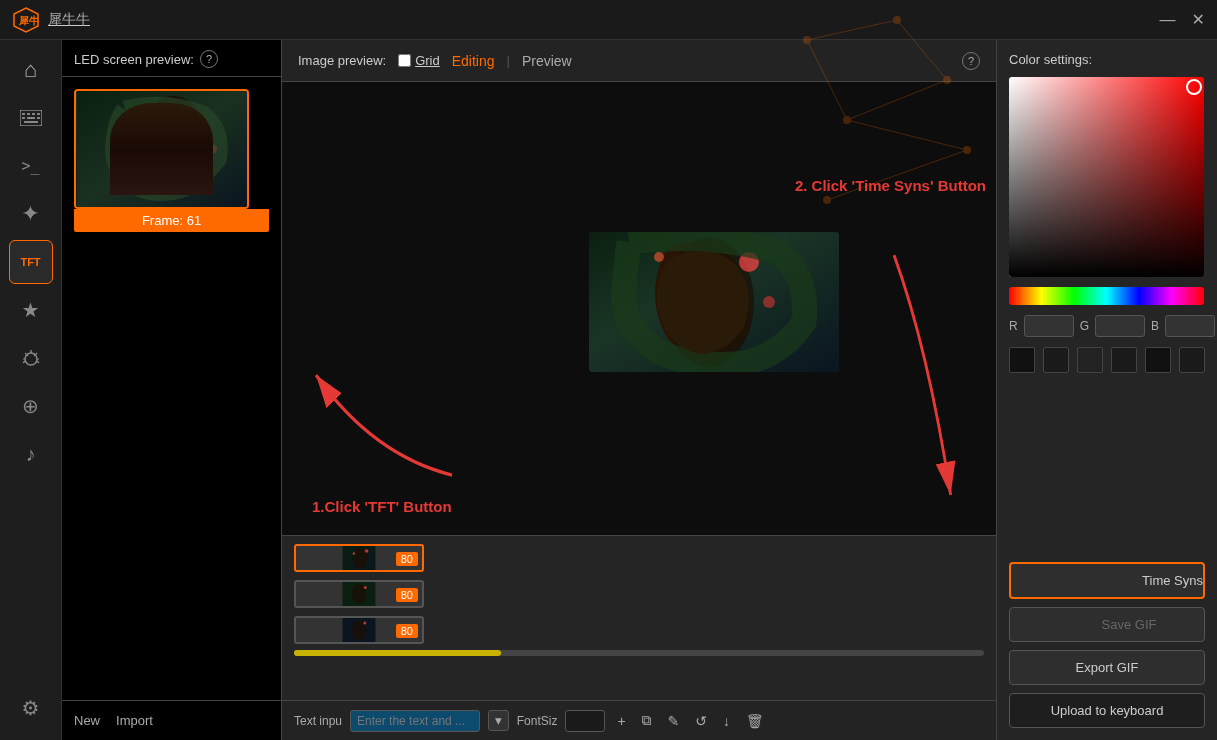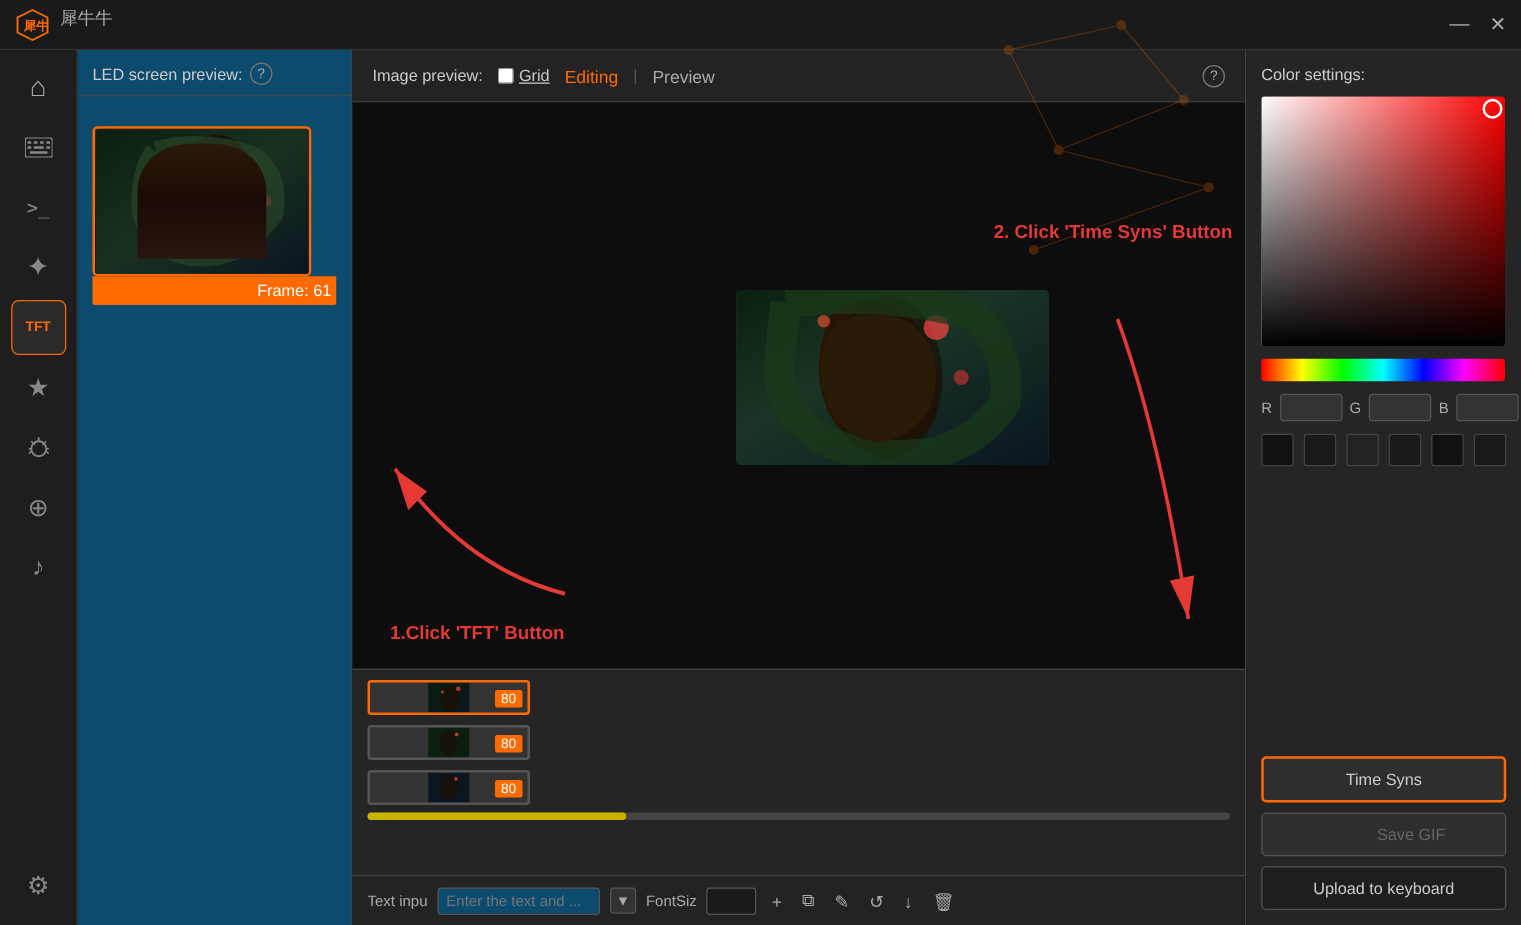--- a/index.html
+++ b/index.html
@@ -20,21 +20,23 @@
       height: 40px;
       background: #1a1a1a;
       display: flex;
       align-items: center;
       justify-content: space-between;
       padding: 0 12px;
       border-bottom: 1px solid #333;
     }
     .title-bar-left {
       display: flex;
+      align-items: center;
       gap: 8px;
+      text-decoration: underline;
     }
     .app-logo {
       width: 28px;
       height: 28px;
     }
     .title-bar-controls {
       display: flex;
       align-items: center;
       gap: 16px;
     }
@@ -77,25 +79,24 @@
     .sidebar-icon.tft-active {
       background: #2a2a2a;
       color: #ff6a00;
       border: 1px solid #ff6a00;
     }
     .sidebar-spacer { flex: 1; }
 
     
     .led-panel {
       width: 220px;
-      background: #0c4a6e;
+      background: #000000;
       border-right: 1px solid #444;
       display: flex;
       flex-direction: column;
-      gap: 12px;
     }
     .led-panel-header {
       padding: 10px 12px 8px;
       display: flex;
       align-items: center;
       gap: 6px;
       border-bottom: 1px solid #444;
     }
     .led-panel-header span { color: #ccc; font-size: 13px; }
     .help-btn {
@@ -117,21 +118,21 @@
       width: 175px;
       height: 120px;
       border: 2px solid #ff6a00;
       border-radius: 4px;
       background: #111;
       position: relative;
       overflow: hidden;
     }
     .frame-label {
       background: #ff6a00;
-      text-align: right;
+      text-align: center;
       padding: 4px;
       font-size: 13px;
       color: white;
       border-radius: 0 0 2px 2px;
     }
     .led-panel-footer {
       padding: 8px 12px;
       display: flex;
       gap: 16px;
       border-top: 1px solid #444;
@@ -512,20 +513,24 @@
             <ellipse cx="100" cy="55" rx="35" ry="50" fill="#1a0f0a" opacity="0.9"></ellipse>
             <path d="M80,20 Q100,10 110,30 Q120,50 115,80 Q105,100 90,110 Q75,105 70,80 Q65,55 80,20" fill="#3a2010"></path>
             <circle cx="120" cy="35" r="8" fill="#ff4444" opacity="0.7"></circle>
             <circle cx="60" cy="45" r="6" fill="#ff6644" opacity="0.6"></circle>
             <circle cx="140" cy="60" r="5" fill="#ff3333" opacity="0.5"></circle>
             <path d="M50,20 Q90,10 130,25 Q150,40 145,70 Q130,90 110,100 Q80,110 55,95 Q35,75 40,50 Q42,30 50,20" fill="none" stroke="#2a4a2a" stroke-width="20" opacity="0.6"></path>
           </svg>
         </div>
       </div>
       <div class="frame-label">Frame: 61</div>
+    </div>
+    <div class="led-panel-footer">
+      <button class="footer-btn">New</button>
+      <button class="footer-btn">Import</button>
     </div>
   </div>
 
   <div class="center-panel">
     <div class="center-header">
       <span class="center-header-label">Image preview:</span>
       <label class="grid-checkbox">
         <input type="checkbox" style="">
         <span>Grid</span>
       </label>
@@ -672,22 +677,23 @@
       <div class="color-swatch" style="background:#1a1a1a;"></div>
       <div class="color-swatch" style="background:#222;"></div>
       <div class="color-swatch" style="background:#1a1a1a;"></div>
       <div class="color-swatch" style="background:#111;"></div>
       <div class="color-swatch" style="background:#1a1a1a;"></div>
     </div>
 
     <div class="color-panel-spacer"></div>
 
     <div class="right-buttons">
-      <button class="right-btn primary" style="border:2px solid #ff6a00;">Time Syns</button>
+      <button class="right-btn primary" style="border:2px solid #ff6a00;text-align:right;">Time Syns</button>
       <button class="right-btn disabled">Save GIF</button>
+      <button class="right-btn">Export GIF</button>
       <button class="right-btn dark">Upload to keyboard</button>
     </div>
   </div>
 
 </div>
 
 <svg class="bg-network" viewBox="0 0 250 300" style="position:absolute;top:0;right:220px;pointer-events:none;opacity:0.25;z-index:0;">
   <circle cx="60" cy="40" r="4" fill="#ff6a00"></circle>
   <circle cx="150" cy="20" r="4" fill="#ff6a00"></circle>
   <circle cx="200" cy="80" r="4" fill="#ff6a00"></circle>

